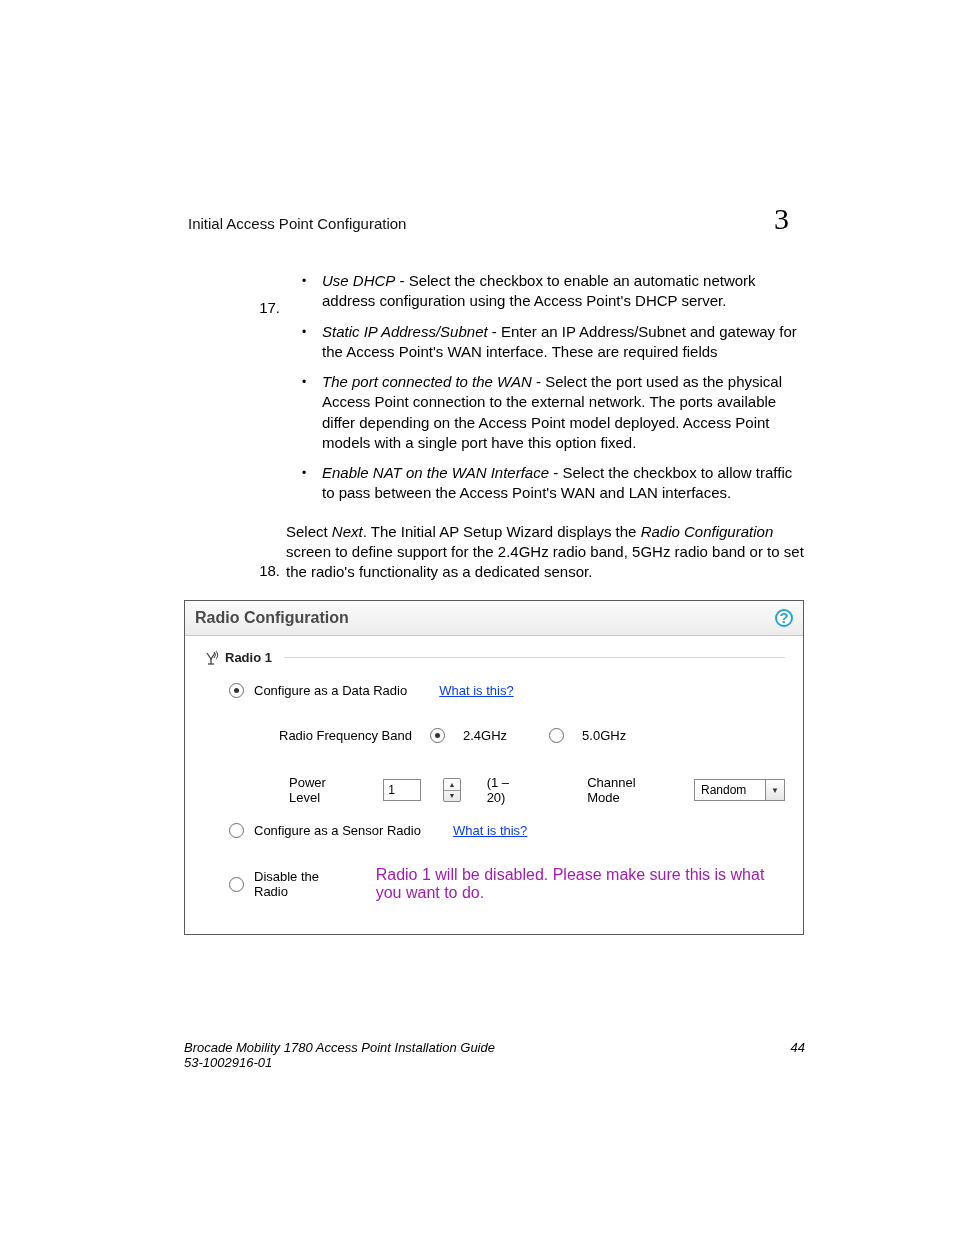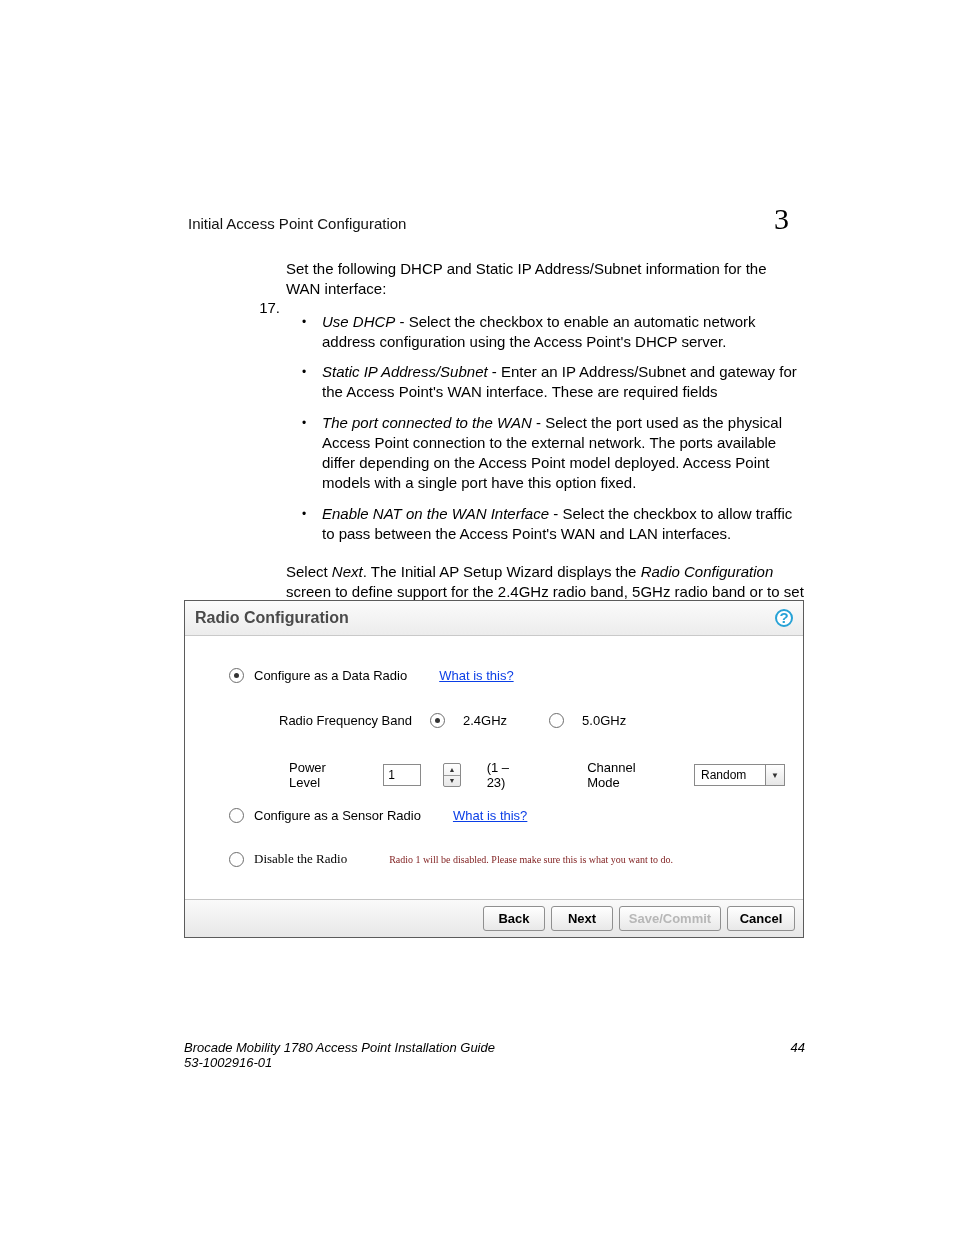--- a/index.html
+++ b/index.html
@@ -173,21 +173,21 @@
   .select .sel-val {
     border:1px solid #8a8a8a; background:#fff; padding:0 6px;
     display:flex; align-items:center; min-width:58px; font-size:12px;
   }
   .select .sel-btn {
     border:1px solid #8a8a8a; border-left:none;
     width:18px; background: linear-gradient(#fff,#e6e6e6);
     display:flex; align-items:center; justify-content:center;
     font-size:8px; color:#333;
   }
-  .disable-note { font-size:10px; color:#7f1d1d; }
+  .disable-note { font-size:16px; color:#a21caf; }
   
   .panel-footer {
     background: linear-gradient(#fafafa,#e7e7e7);
     border-top: 1px solid #c4c4c4;
     padding: 6px 8px;
     display:flex;
     justify-content:flex-end;
     gap:6px;
   }
   .btn {
@@ -223,21 +223,20 @@
 
   <div class="header-row">
     <div class="header-title">Initial Access Point Configuration</div>
     <div class="chapter-num">3</div>
   </div>
 
   <div class="body">
     <div class="ol-item">
       <div class="ol-num">17.</div>
       <div class="ol-body">
-        <span>Set the following DHCP and Static IP Address/Subnet information for the WAN interface:</span>
         <div class="bullets">
           <div class="bullet">
             <div class="dot">•</div>
             <div class="bt">
               <span class="it">Use DHCP</span><span> - Select the checkbox to enable an automatic network address configuration using the Access Point's DHCP server.</span>
             </div>
           </div>
           <div class="bullet">
             <div class="dot">•</div>
             <div class="bt">
@@ -267,20 +266,33 @@
       </div>
     </div>
   </div>
 
   <div class="panel">
     <div class="panel-header">
       <div class="panel-title">Radio Configuration</div>
       <div class="help-icon">?</div>
     </div>
     <div class="panel-body">
+      <div class="radio-section-title">
+        <span class="ant-icon">
+          <svg width="16" height="14" viewBox="0 0 16 14">
+            <path d="M4 2 L8 8 L12 2" stroke="#444" stroke-width="1.3" fill="none"></path>
+            <line x1="8" y1="8" x2="8" y2="13" stroke="#444" stroke-width="1.3"></line>
+            <line x1="5" y1="13" x2="11" y2="13" stroke="#444" stroke-width="1.3"></line>
+            <path d="M11 1 Q14 4 11 7" stroke="#444" stroke-width="1" fill="none"></path>
+            <path d="M13 0 Q16.5 4 13 8" stroke="#444" stroke-width="1" fill="none"></path>
+          </svg>
+        </span>
+        <span class="label">Radio 1</span>
+        <div class="hr"></div>
+      </div>
 
       <div class="opt-row">
         <span class="radio checked"></span>
         <span>Configure as a Data Radio</span>
         <span style="width:12px;"></span>
         <span class="link">What is this?</span>
       </div>
 
       <div class="sub-row">
         <span>Radio Frequency Band</span>
@@ -291,49 +303,43 @@
         <span>5.0GHz</span>
       </div>
 
       <div class="sub-row2">
         <span style="margin-left:10px;">Power Level</span>
         <input class="num-input" value="1" style="">
         <span class="spinner">
           <span class="up">▲</span>
           <span class="down">▼</span>
         </span>
-        <span>(1 – 23)</span>
+        <span>(1 – 20)</span>
         <span style="width:6px;"></span>
         <span>Channel Mode</span>
         <span class="select">
           <span class="sel-val">Random</span>
           <span class="sel-btn">▼</span>
         </span>
       </div>
 
       <div class="opt-row" style="">
         <span class="radio"></span>
         <span>Configure as a Sensor Radio</span>
         <span style="width:12px;"></span>
         <span class="link">What is this?</span>
       </div>
 
-      <div class="opt-row" style="margin-top:28px; margin-bottom:22px; align-items:center;font-family:Liberation Serif, serif;">
+      <div class="opt-row" style="margin-top:28px; margin-bottom:22px; align-items:center;">
         <span class="radio"></span>
         <span>Disable the Radio</span>
         <span style="width:22px;"></span>
         <span class="disable-note">Radio 1 will be disabled. Please make sure this is what you want to do.</span>
       </div>
     </div>
-    <div class="panel-footer">
-      <div class="btn">Back</div>
-      <div class="btn">Next</div>
-      <div class="btn wide disabled">Save/Commit</div>
-      <div class="btn" style="width:66px;">Cancel</div>
-    </div>
   </div>
 
   <div class="doc-footer">
     <div>
       <div>Brocade Mobility 1780 Access Point Installation Guide</div>
       <div>53-1002916-01</div>
     </div>
     <div>44</div>
   </div>
 

